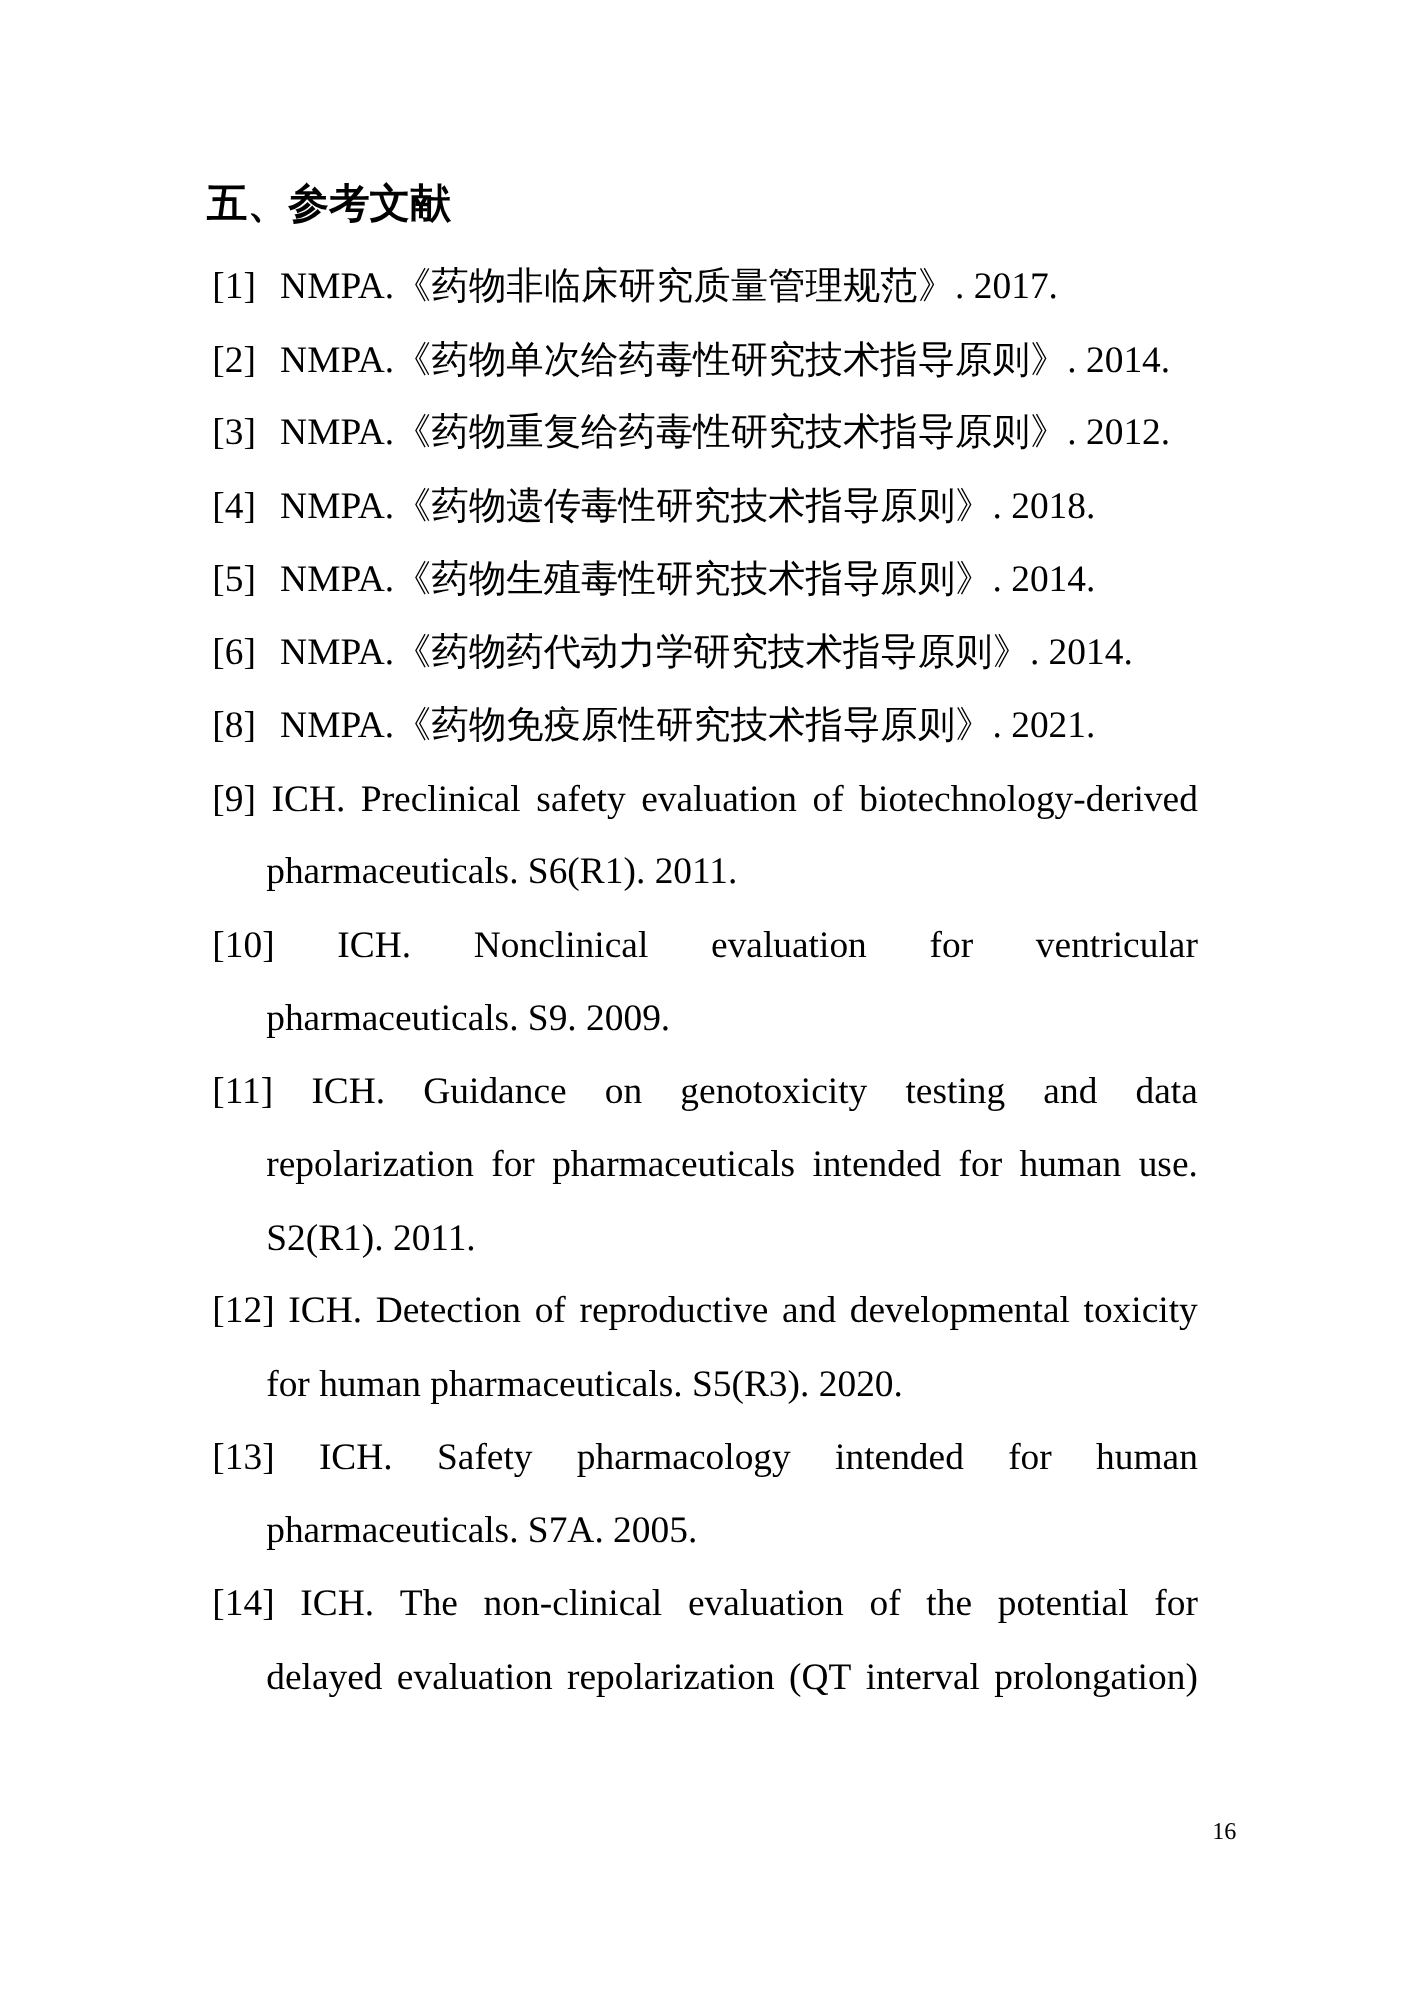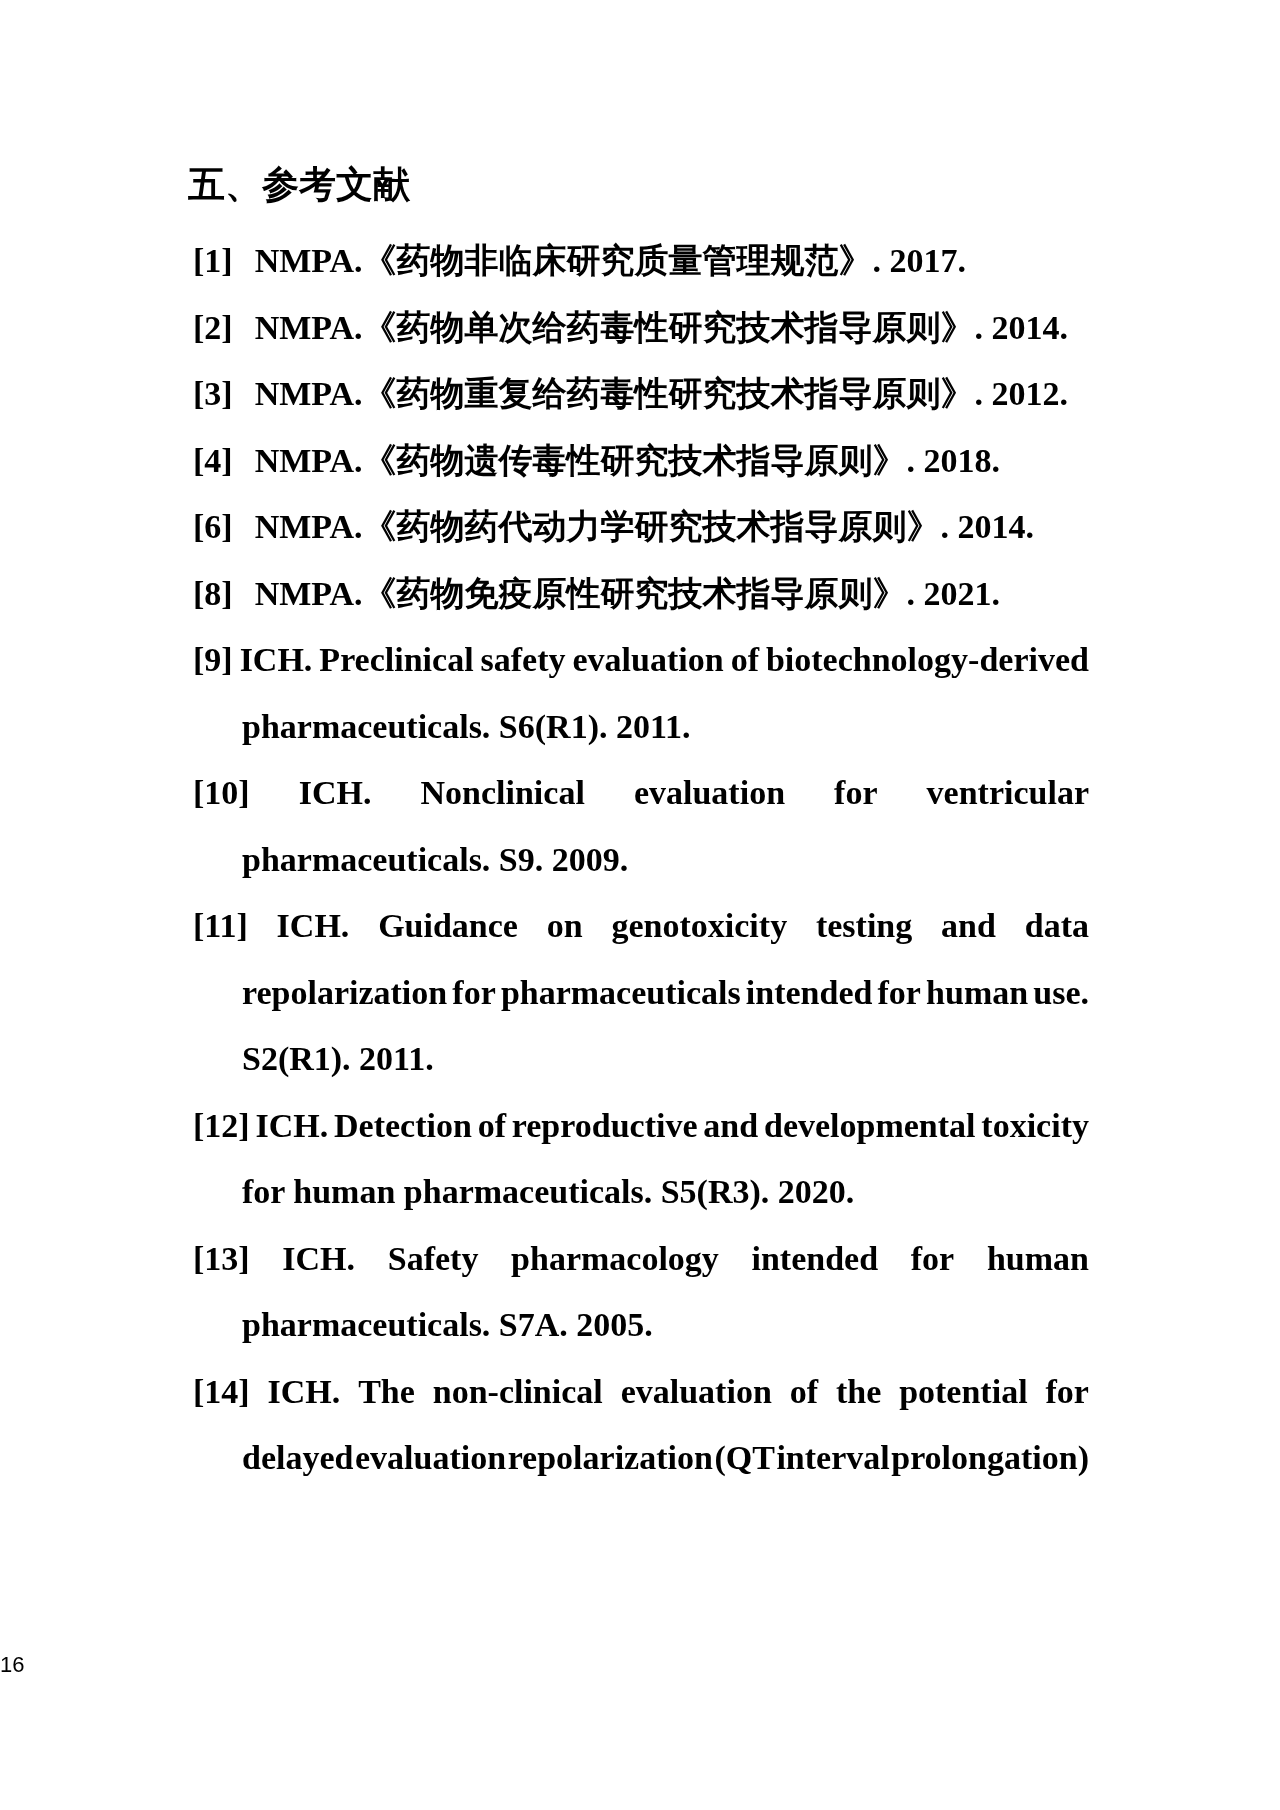--- a/index.html
+++ b/index.html
@@ -30,21 +30,20 @@
     left: 193px;
     top: 228px;
     width: 896px;
     font-family: "Liberation Serif", "DejaVu Serif", serif;
     font-size: 34px;
   }
   .line {
     height: 66.5px;
     line-height: 66.5px;
     white-space: pre;
-    font-weight: bold;
   }
   .line.justify {
     display: flex;
     justify-content: space-between;
     align-items: center;
     line-height: normal;
     white-space: normal;
   }
   .line.indent {
     padding-left: 49px;
@@ -53,37 +52,38 @@
     display: inline-block;
     margin-right: 22px;
   }
   .pagenum {
     position: absolute;
     left: 0;
     top: 1645px;
     width: 100%;
     height: 40px;
     line-height: 40px;
-    text-align: left;
-    font-family: Liberation Sans, sans-serif;
+    text-align: right;
+    font-family: Liberation Serif, serif;
     font-size: 22px;
   }
 </style>
 </head>
 <body>
 
 <div class="page">
 
   <div class="heading">五、参考文献</div>
 
   <div class="refs">
       <div class="line"><span class="marker">[1]</span><span>NMPA.《药物非临床研究质量管理规范》. 2017.</span></div>
       <div class="line"><span class="marker">[2]</span><span>NMPA.《药物单次给药毒性研究技术指导原则》. 2014.</span></div>
       <div class="line"><span class="marker">[3]</span><span>NMPA.《药物重复给药毒性研究技术指导原则》. 2012.</span></div>
       <div class="line"><span class="marker">[4]</span><span>NMPA.《药物遗传毒性研究技术指导原则》. 2018.</span></div>
+      <div class="line"><span class="marker">[5]</span><span>NMPA.《药物生殖毒性研究技术指导原则》. 2014.</span></div>
       <div class="line"><span class="marker">[6]</span><span>NMPA.《药物药代动力学研究技术指导原则》. 2014.</span></div>
       <div class="line"><span class="marker">[8]</span><span>NMPA.《药物免疫原性研究技术指导原则》. 2021.</span></div>
       <div class="line justify">
         <span>[9]</span>
         <span>ICH.</span>
         <span>Preclinical</span>
         <span>safety</span>
         <span>evaluation</span>
         <span>of</span>
         <span>biotechnology-derived</span>

